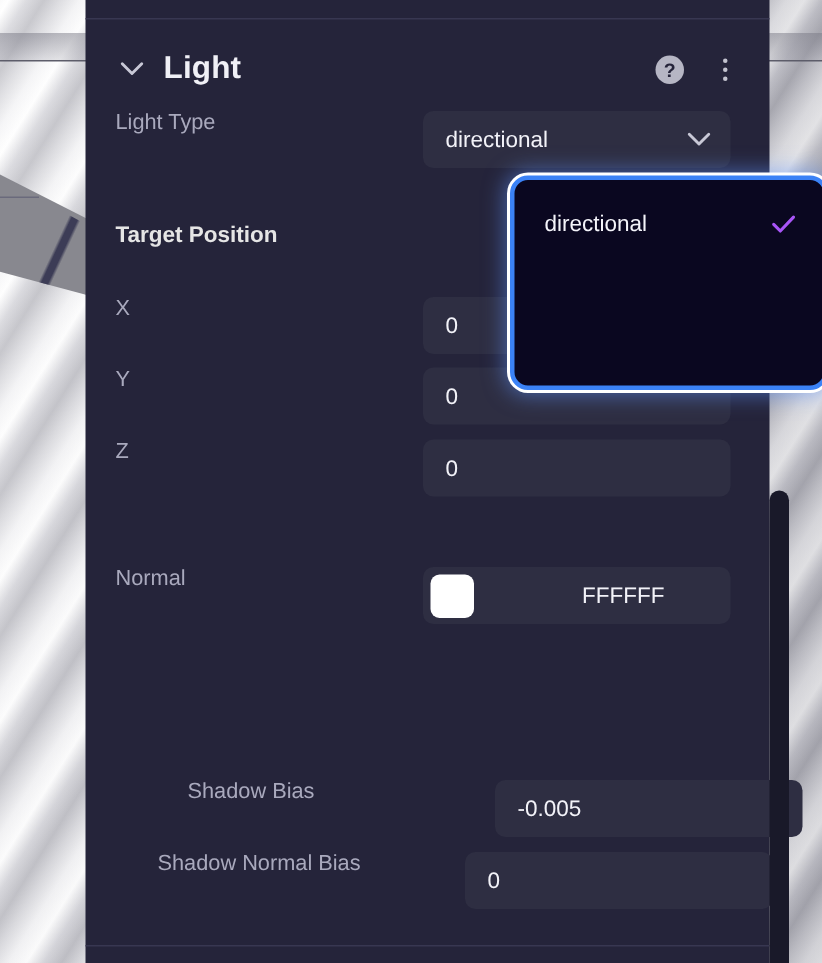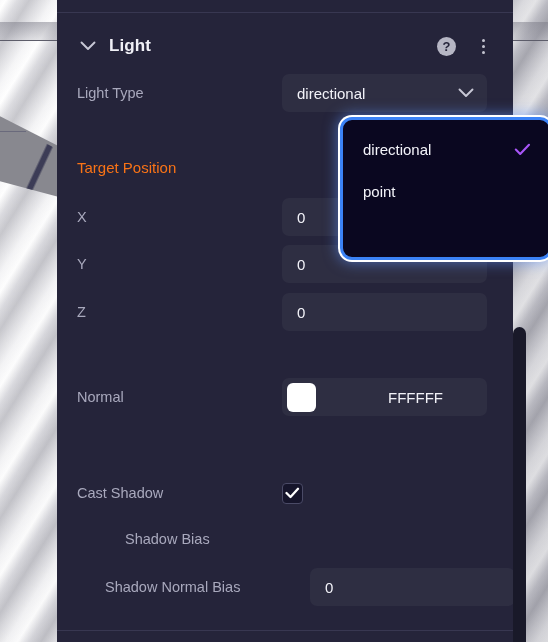--- a/index.html
+++ b/index.html
@@ -134,21 +134,21 @@
     width: 22px;
     height: 22px;
     flex: none;
     display: flex;
     align-items: center;
     justify-content: center;
     cursor: pointer;
   }
   .panel-title {
     margin-left: 10px;
-    font-size: 17px;
+    font-size: 21px;
     font-weight: bold;
     color: #f0f0f6;
     letter-spacing: 0.1px;
   }
   .header-spacer { flex: 1 1 auto; }
   .help-icon {
     width: 19px;
     height: 19px;
     border-radius: 50%;
     background: #b6b6c4;
@@ -182,32 +182,32 @@
     background: #c3c3cf;
   }
 
   
   .row {
     position: absolute;
     left: 20px;
     width: 416px;
     height: 38px;
     display: flex;
-    align-items: center;
+    align-items: flex-start;
   }
   .row-label {
     font-size: 14.5px;
     color: #a9a9bd;
     flex: none;
     width: 205px;
     white-space: nowrap;
   }
   .row-label.section {
-    color: #f97316;
-    font-weight: normal;
+    color: #e5e5e5;
+    font-weight: bold;
     font-size: 15px;
   }
   .field {
     box-sizing: border-box;
     width: 205px;
     height: 38px;
     background: #2e2e42;
     border-radius: 7px;
     display: flex;
     align-items: center;
@@ -380,50 +380,40 @@
 
     <div class="row" style="top:378px;">
       <div class="row-label">Normal</div>
       <div class="field color-field">
         <div class="color-swatch"></div>
         <div class="color-hex">FFFFFF</div>
       </div>
     </div>
 
 
-    <div class="row" style="top:474px;">
-      <div class="row-label">Cast Shadow</div>
-      <div class="checkbox">
-        <svg width="15" height="12" viewBox="0 0 15 12" fill="none" aria-hidden="true">
-          <path d="M1.5 6 L5.5 10 L13 1.8" stroke="#ffffff" stroke-width="2.3" stroke-linecap="round" stroke-linejoin="round"></path>
-        </svg>
-      </div>
-    </div>
 
     <div class="row" style="top:520px;margin-left:48px;">
       <div class="row-label">Shadow Bias</div>
+      <div class="field">-0.005</div>
     </div>
 
     <div class="row" style="top:568px;margin-left:28px;">
       <div class="row-label">Shadow Normal Bias</div>
       <div class="field">0</div>
     </div>
 
     <div class="dropdown">
       <div class="dropdown-item">
         <span>directional</span>
         <span class="dd-check">
           <svg width="17" height="13" viewBox="0 0 17 13" fill="none" aria-hidden="true">
             <path d="M1.8 6.6 L6.2 11 L15 1.8" stroke="#a855f7" stroke-width="2.1" stroke-linecap="round" stroke-linejoin="round"></path>
           </svg>
         </span>
       </div>
-      <div class="dropdown-item">
-        <span>point</span>
-      </div>
     </div>
 
   </div>
 
   <div class="scroll-track"></div>
   <div class="scroll-thumb"></div>
 
 </div>
 
 </body></html>

